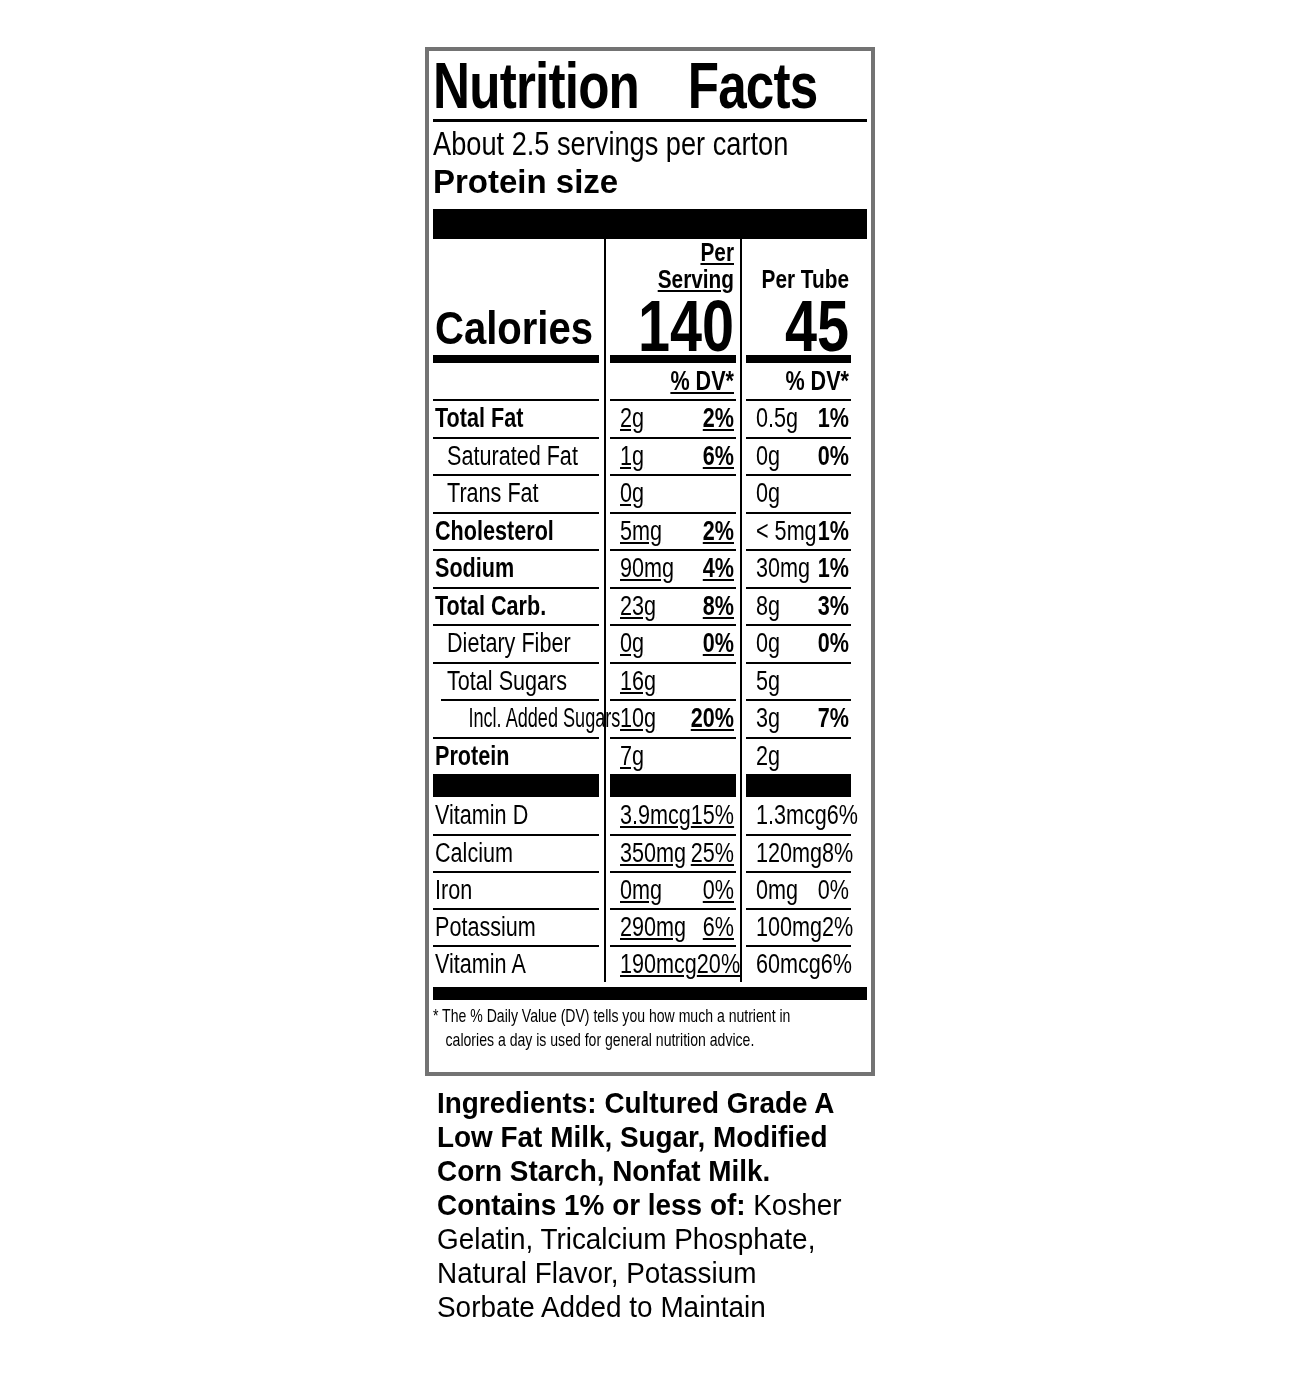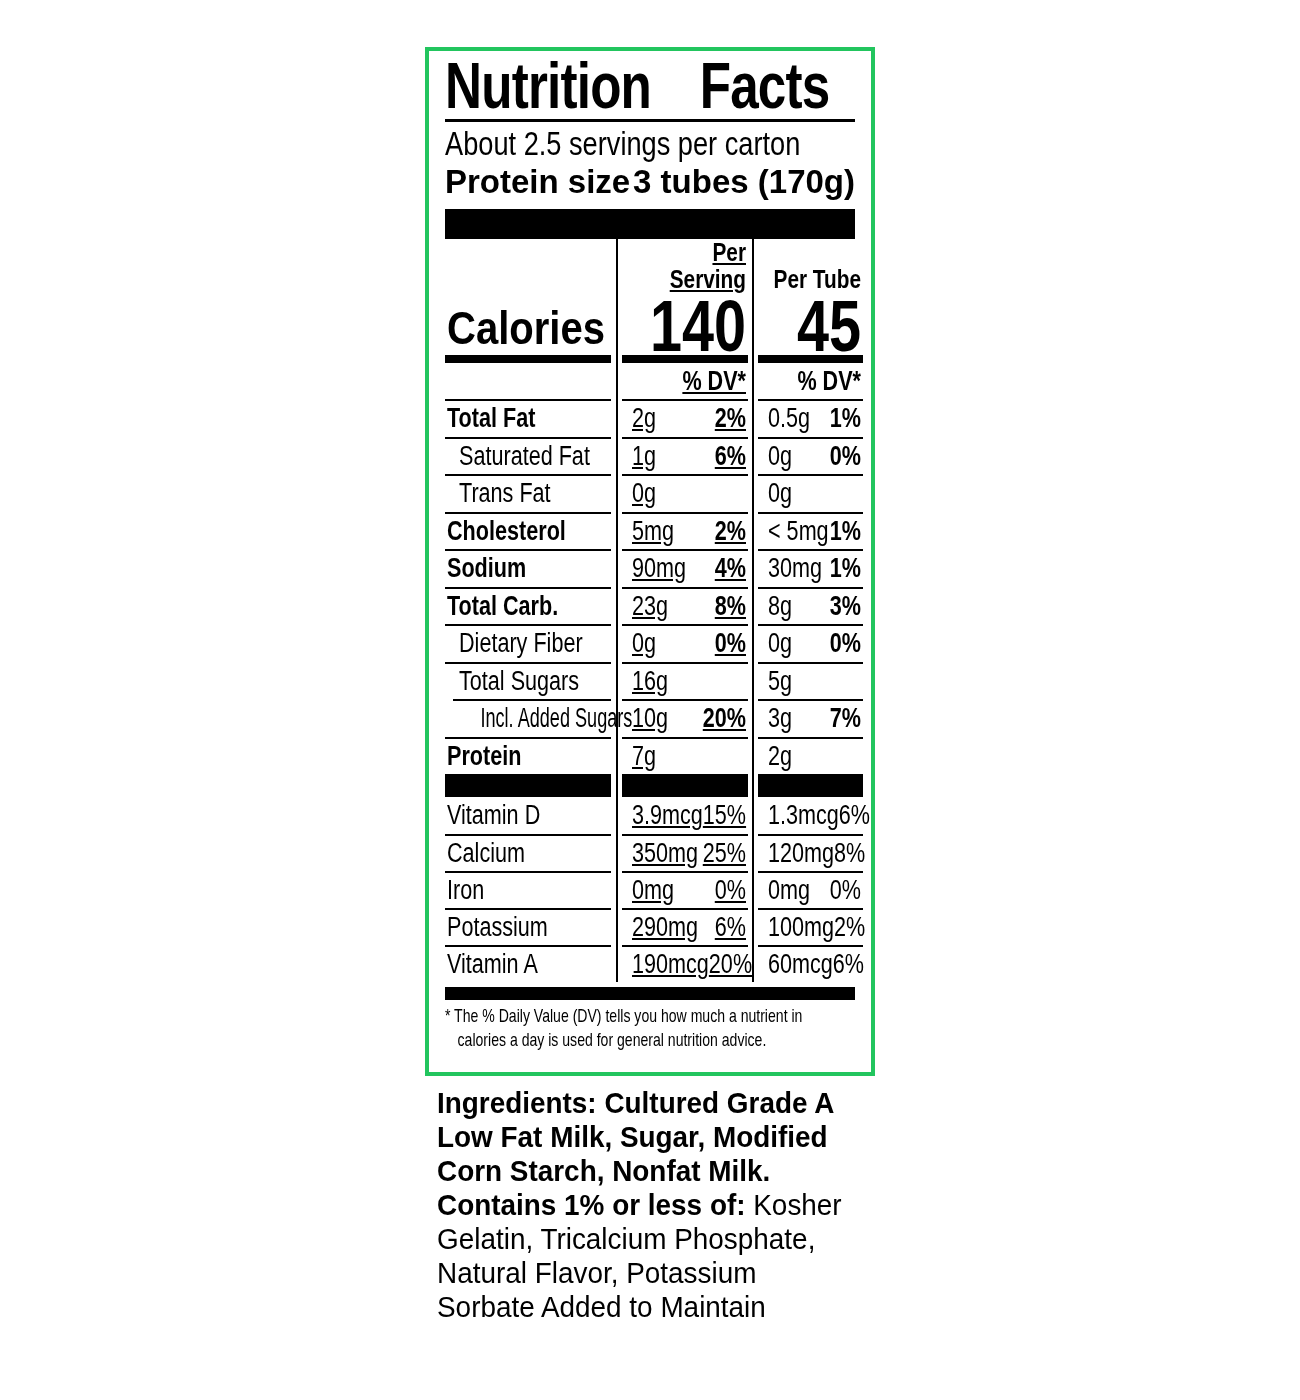--- a/index.html
+++ b/index.html
@@ -4,22 +4,22 @@
 <style>
   html,body{margin:0;padding:0;}
   body{
     width:1300px;height:1400px;position:relative;
     background:#ffffff;color:#000;
     font-family:"Liberation Sans", sans-serif;
     -webkit-font-smoothing:antialiased;
   }
   .nf-box{
     position:absolute;left:425px;top:47px;width:450px;height:1029px;
-    box-sizing:border-box;border:4px solid #22c55e;background:#fff;
-    padding:0 16px;
+    box-sizing:border-box;border:4px solid #737373;background:#fff;
+    padding:0 4px;
   }
   
   .nf-title-wrap{margin-top:4px;height:62px;overflow:visible;}
   .nf-title{
     display:inline-block;font-weight:bold;font-size:64px;line-height:62px;
     letter-spacing:-1px;word-spacing:44px;white-space:nowrap;
     width:125%;transform:scaleX(0.8);transform-origin:0 50%;
   }
   .nf-rule{height:3px;background:#000;margin:2px 0 3px 0;}
   .servings-line{height:37px;overflow:visible;}
@@ -103,21 +103,20 @@
     <span class="nf-title">Nutrition Facts</span>
   </div>
   <div class="nf-rule"></div>
 
   <div class="servings-line">
     <span class="inz block">About 2.5 servings per carton</span>
   </div>
 
   <div class="ssize-row">
     <span>Protein size</span>
-    <span>3 tubes (170g)</span>
   </div>
 
   <div class="thickbar1"></div>
 
   <div class="colsregion">
     <div class="vdiv vdiv1"></div>
     <div class="vdiv vdiv2"></div>
 
     <div class="row calrow">
       <div class="cell c1">

